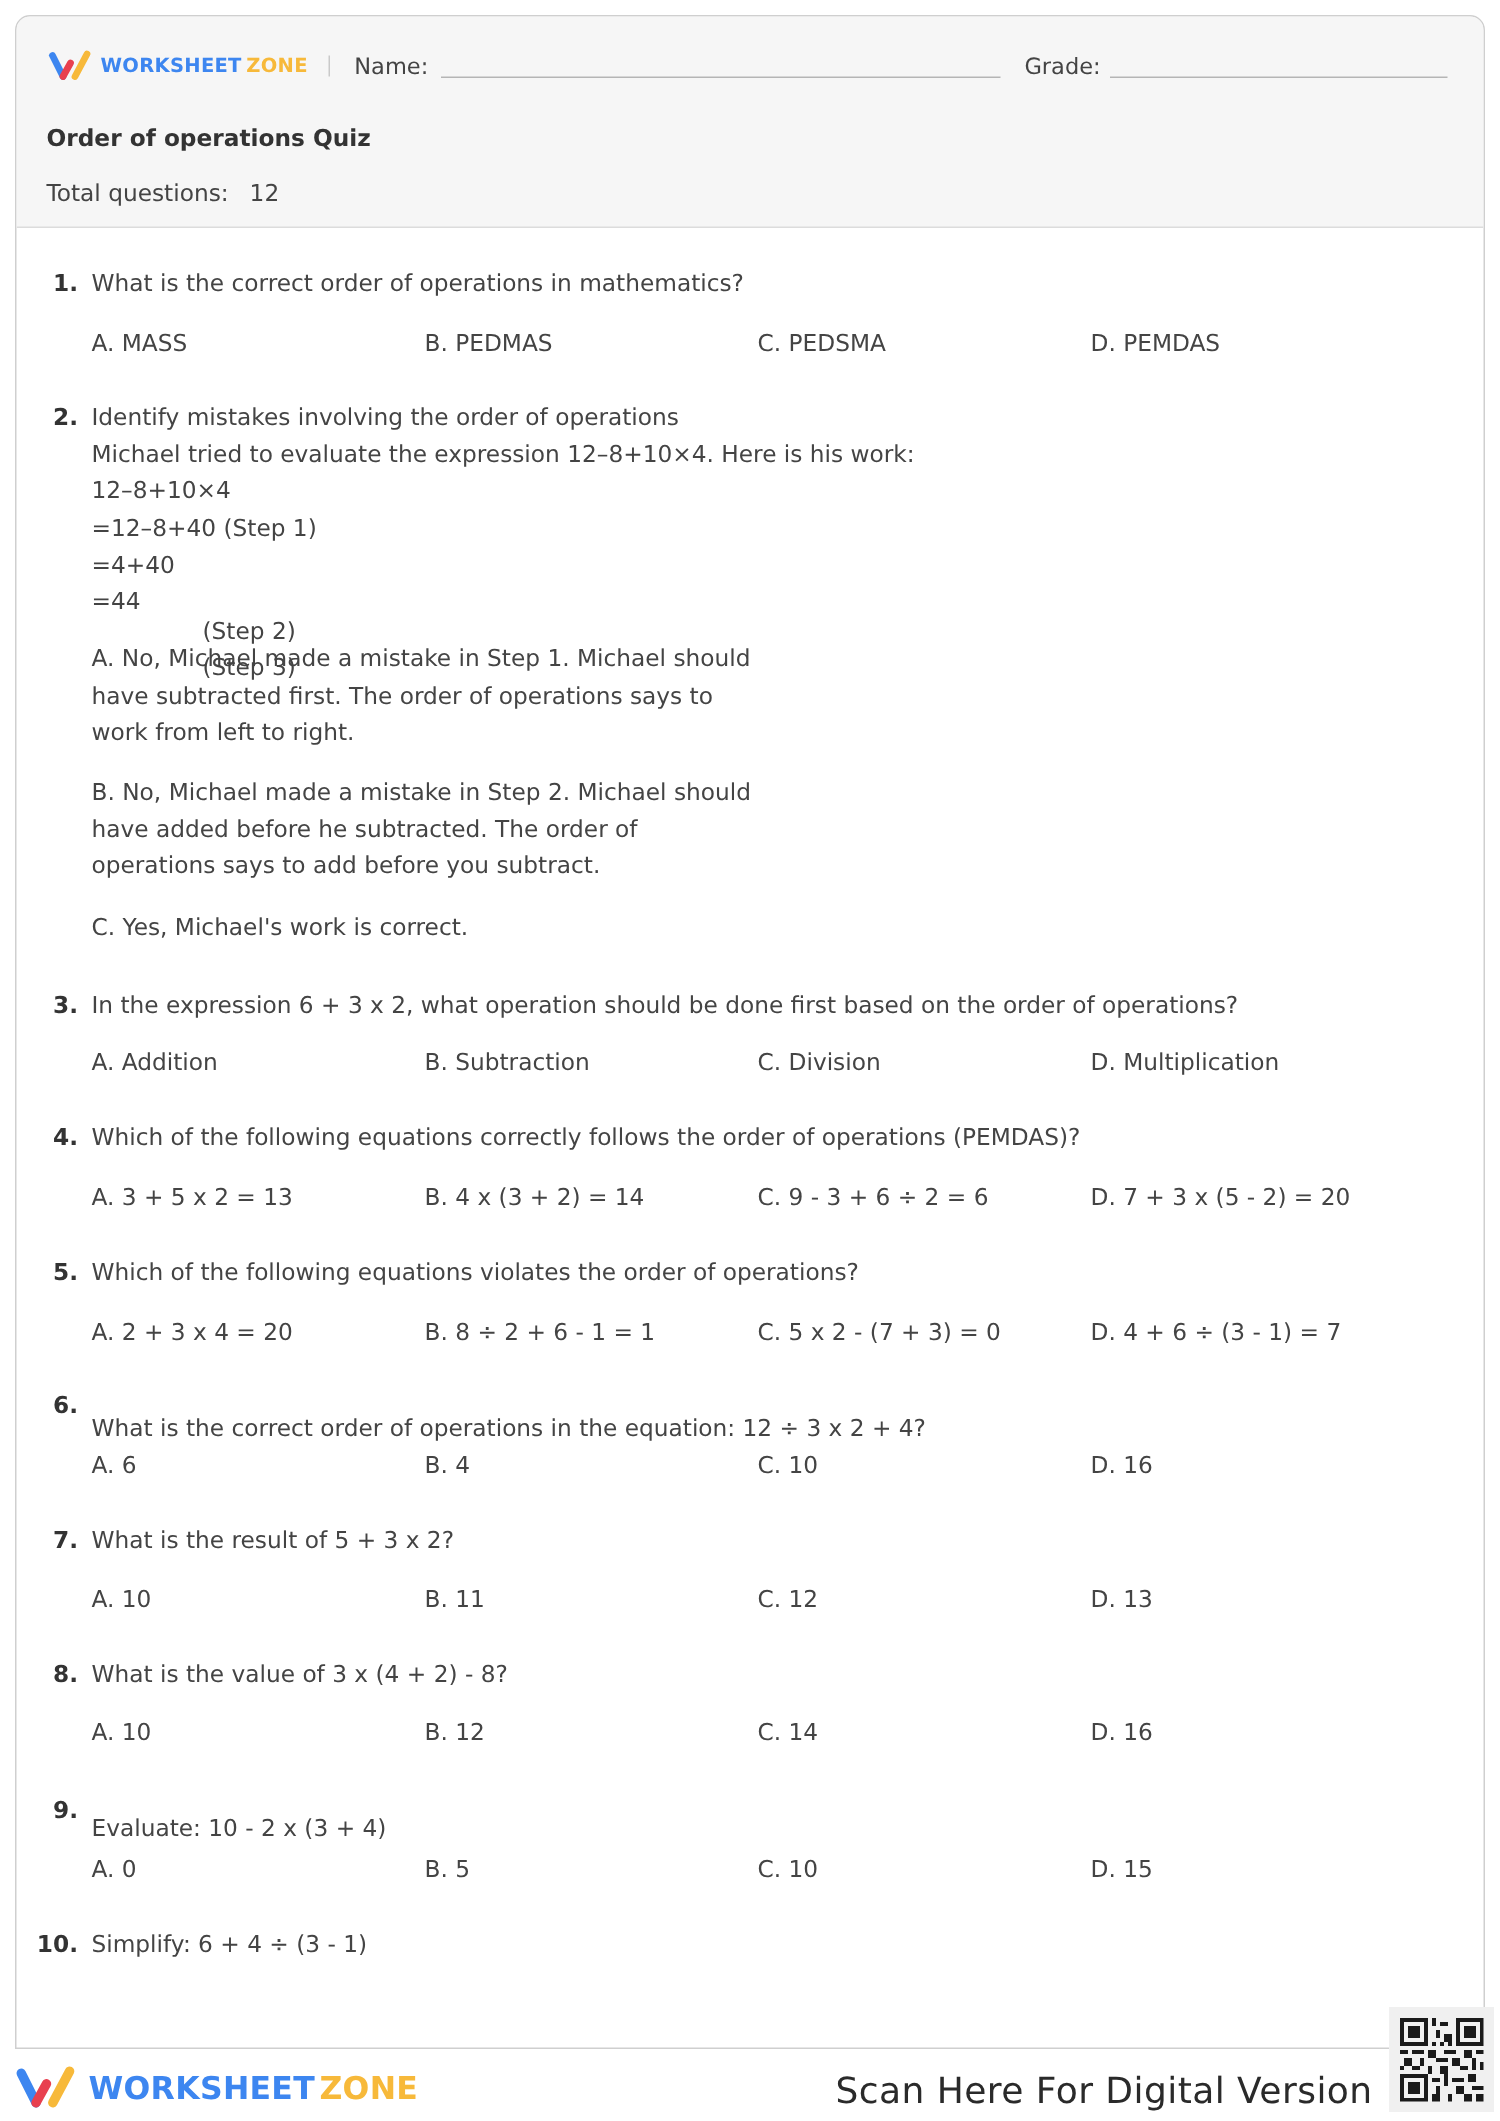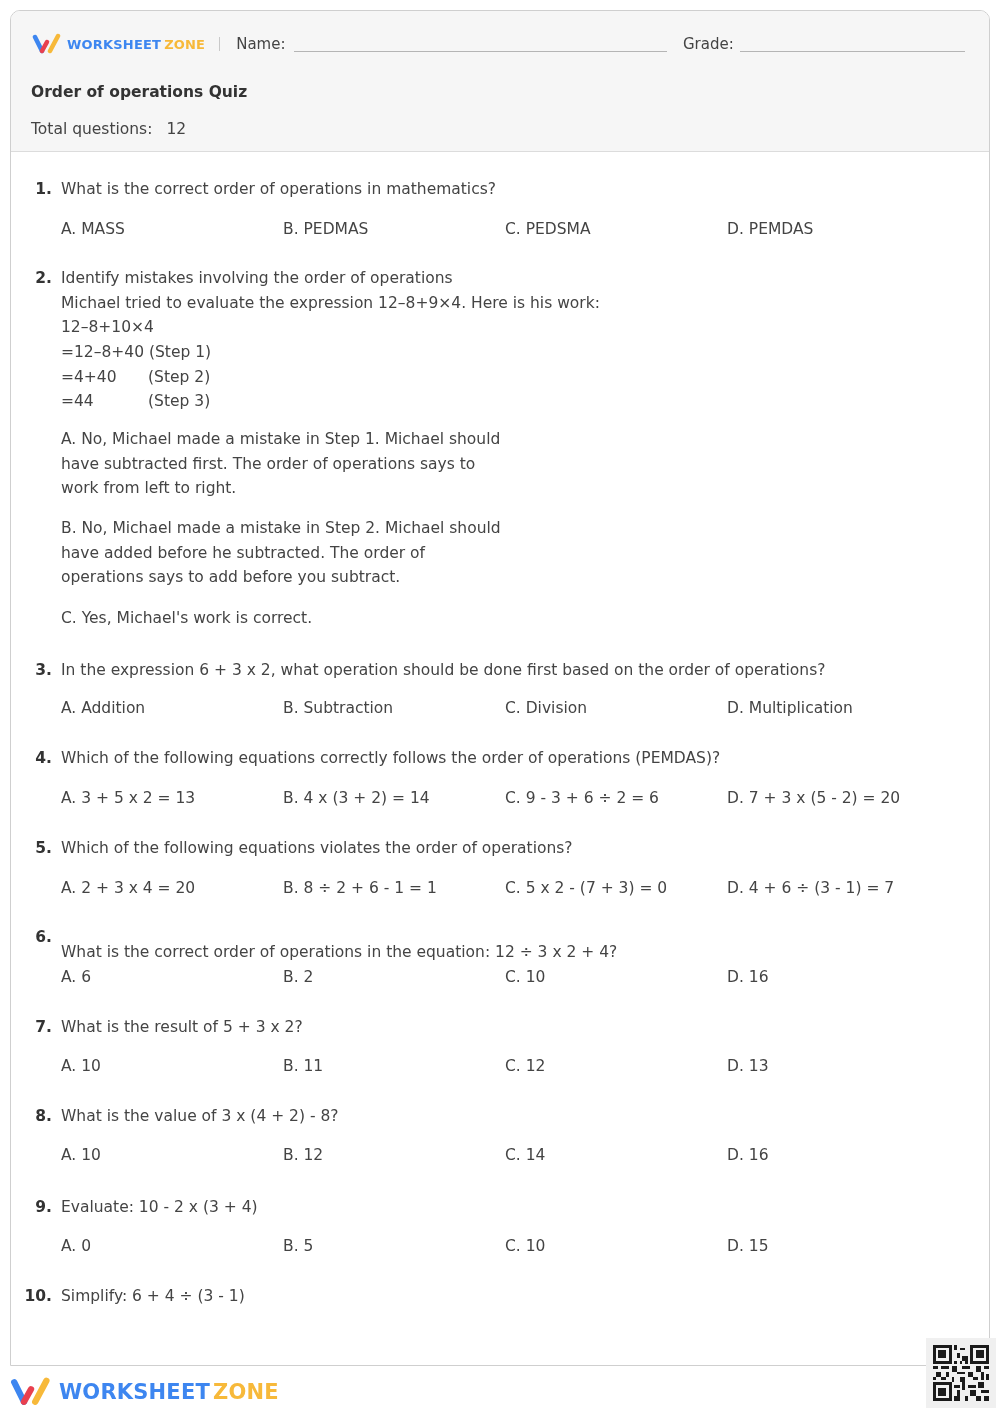--- a/index.html
+++ b/index.html
@@ -32,21 +32,21 @@
   .quiz-total .num { margin-left: 14px; }
 
   .questions { position: absolute; left: 0; top: 141px; width: 100%; }
   .q { position: absolute; left: 0; width: 100%; }
   .q-num { position: absolute; right: calc(100% - 41px); font-weight: bold; font-size: 15.5px; color: #333; text-align: right; white-space: nowrap; }
   .q-text { position: absolute; left: 50px; font-size: 15.5px; color: #444; white-space: nowrap; }
   .opt-row { position: absolute; left: 50px; width: 900px; height: 20px; }
   .opt { position: absolute; top: 0; font-size: 15.5px; color: #444; white-space: nowrap; text-align: right; }
   .opt.a { left: 0; } .opt.b { left: 222px; } .opt.c { left: 444px; } .opt.d { left: 666px; }
   .line { position: absolute; left: 50px; font-size: 15.5px; color: #444; white-space: nowrap; }
-  .step-label { position: absolute; left: 87px; }
+  .step-label { position: absolute; left: 74px; margin-top: 44px; }
   .para { position: absolute; left: 50px; font-size: 15.5px; color: #444; line-height: 24.5px; width: 440px; }
 
   .footer { position: absolute; left: 0; top: 1366px; width: 1000px; height: 48px; }
   .footer-logo { position: absolute; left: 10px; top: 10px; display: flex; align-items: center; }
   .footer-logo .logo-text { font-size: 21px; margin-left: 7px; }
   .scan-text { position: absolute; left: 557px; top: 14px; font-size: 24px; color: #2a2a2a; letter-spacing: 0.3px; }
   .qr { position: absolute; left: 926px; top: -28px; width: 70px; height: 70px; background: #f0f0f0; padding: 7px; }
 </style>
 </head>
 <body>
@@ -83,21 +83,21 @@
         <span class="opt a">A. MASS</span>
         <span class="opt b">B. PEDMAS</span>
         <span class="opt c">C. PEDSMA</span>
         <span class="opt d">D. PEMDAS</span>
       </div>
     </div>
 
     <div class="q" style="top:117px">
       <span class="q-num" style="top:0">2.</span>
       <span class="q-text" style="top:0">Identify mistakes involving the order of operations</span>
-      <span class="line" style="top:25px">Michael tried to evaluate the expression 12–8+9×4. Here is his work:</span>
+      <span class="line" style="top:25px">Michael tried to evaluate the expression 12–8+10×4. Here is his work:</span>
       <span class="line" style="top:49px">12–8+10×4</span>
       <span class="line" style="top:74px"><span>=12–8+40</span> <span>(Step 1)</span></span>
       <span class="line" style="top:99px"><span>=4+40</span><span class="step-label">(Step 2)</span></span>
       <span class="line" style="top:123px"><span>=44</span><span class="step-label">(Step 3)</span></span>
       <div class="para" style="top:158px">A. No, Michael made a mistake in Step 1. Michael should have subtracted first. The order of operations says to work from left to right.</div>
       <div class="para" style="top:247px">B. No, Michael made a mistake in Step 2. Michael should have added before he subtracted. The order of operations says to add before you subtract.</div>
       <div class="para" style="top:337px">C. Yes, Michael's work is correct.</div>
     </div>
 
     <div class="q" style="top:509px">
@@ -131,21 +131,21 @@
         <span class="opt c">C. 5 x 2 - (7 + 3) = 0</span>
         <span class="opt d">D. 4 + 6 ÷ (3 - 1) = 7</span>
       </div>
     </div>
 
     <div class="q" style="top:776px">
       <span class="q-num" style="top:0">6.</span>
       <span class="q-text" style="top:15px">What is the correct order of operations in the equation: 12 ÷ 3 x 2 + 4?</span>
       <div class="opt-row" style="top:40px">
         <span class="opt a">A. 6</span>
-        <span class="opt b">B. 2</span>
+        <span class="opt b">B. 4</span>
         <span class="opt c">C. 10</span>
         <span class="opt d">D. 16</span>
       </div>
     </div>
 
     <div class="q" style="top:866px">
       <span class="q-num" style="top:0">7.</span>
       <span class="q-text" style="top:0">What is the result of 5 + 3 x 2?</span>
       <div class="opt-row" style="top:39px">
         <span class="opt a">A. 10</span>
@@ -161,21 +161,21 @@
       <div class="opt-row" style="top:39px">
         <span class="opt a">A. 10</span>
         <span class="opt b">B. 12</span>
         <span class="opt c">C. 14</span>
         <span class="opt d">D. 16</span>
       </div>
     </div>
 
     <div class="q" style="top:1046px">
       <span class="q-num" style="top:0">9.</span>
-      <span class="q-text" style="top:0">Evaluate: 10 - 2 x (3 + 4)</span>
+      <span class="q-text" style="top:12px">Evaluate: 10 - 2 x (3 + 4)</span>
       <div class="opt-row" style="top:39px">
         <span class="opt a">A. 0</span>
         <span class="opt b">B. 5</span>
         <span class="opt c">C. 10</span>
         <span class="opt d">D. 15</span>
       </div>
     </div>
 
     <div class="q" style="top:1135px">
       <span class="q-num" style="top:0">10.</span>
@@ -186,20 +186,21 @@
 
 <div class="footer">
   <div class="footer-logo">
     <svg width="42" height="32" viewBox="0 0 30 22">
       <line x1="3" y1="4" x2="10" y2="18" stroke="#3d86f0" stroke-width="4.5" stroke-linecap="round"></line>
       <line x1="10" y1="18" x2="15" y2="9" stroke="#e8404f" stroke-width="4.5" stroke-linecap="round"></line>
       <line x1="18" y1="18" x2="26" y2="3" stroke="#f7b93a" stroke-width="4.5" stroke-linecap="round"></line>
     </svg>
     <span class="logo-text"><span class="logo-blue">WORKSHEET</span><span class="logo-orange">ZONE</span></span>
   </div>
+  <span class="scan-text">Scan Here For Digital Version</span>
   <div class="qr">
     <svg width="56" height="56" viewBox="0 0 21 21" shape-rendering="crispEdges">
       <rect width="21" height="21" fill="#f0f0f0"></rect>
       <g fill="#1a1a1a">
         <rect x="0" y="0" width="7" height="7"></rect>
           <rect x="1" y="1" width="5" height="5" fill="#f0f0f0"></rect>
           <rect x="2" y="2" width="3" height="3"></rect>
         <rect x="14" y="0" width="7" height="7"></rect>
           <rect x="15" y="1" width="5" height="5" fill="#f0f0f0"></rect>
           <rect x="16" y="2" width="3" height="3"></rect>

